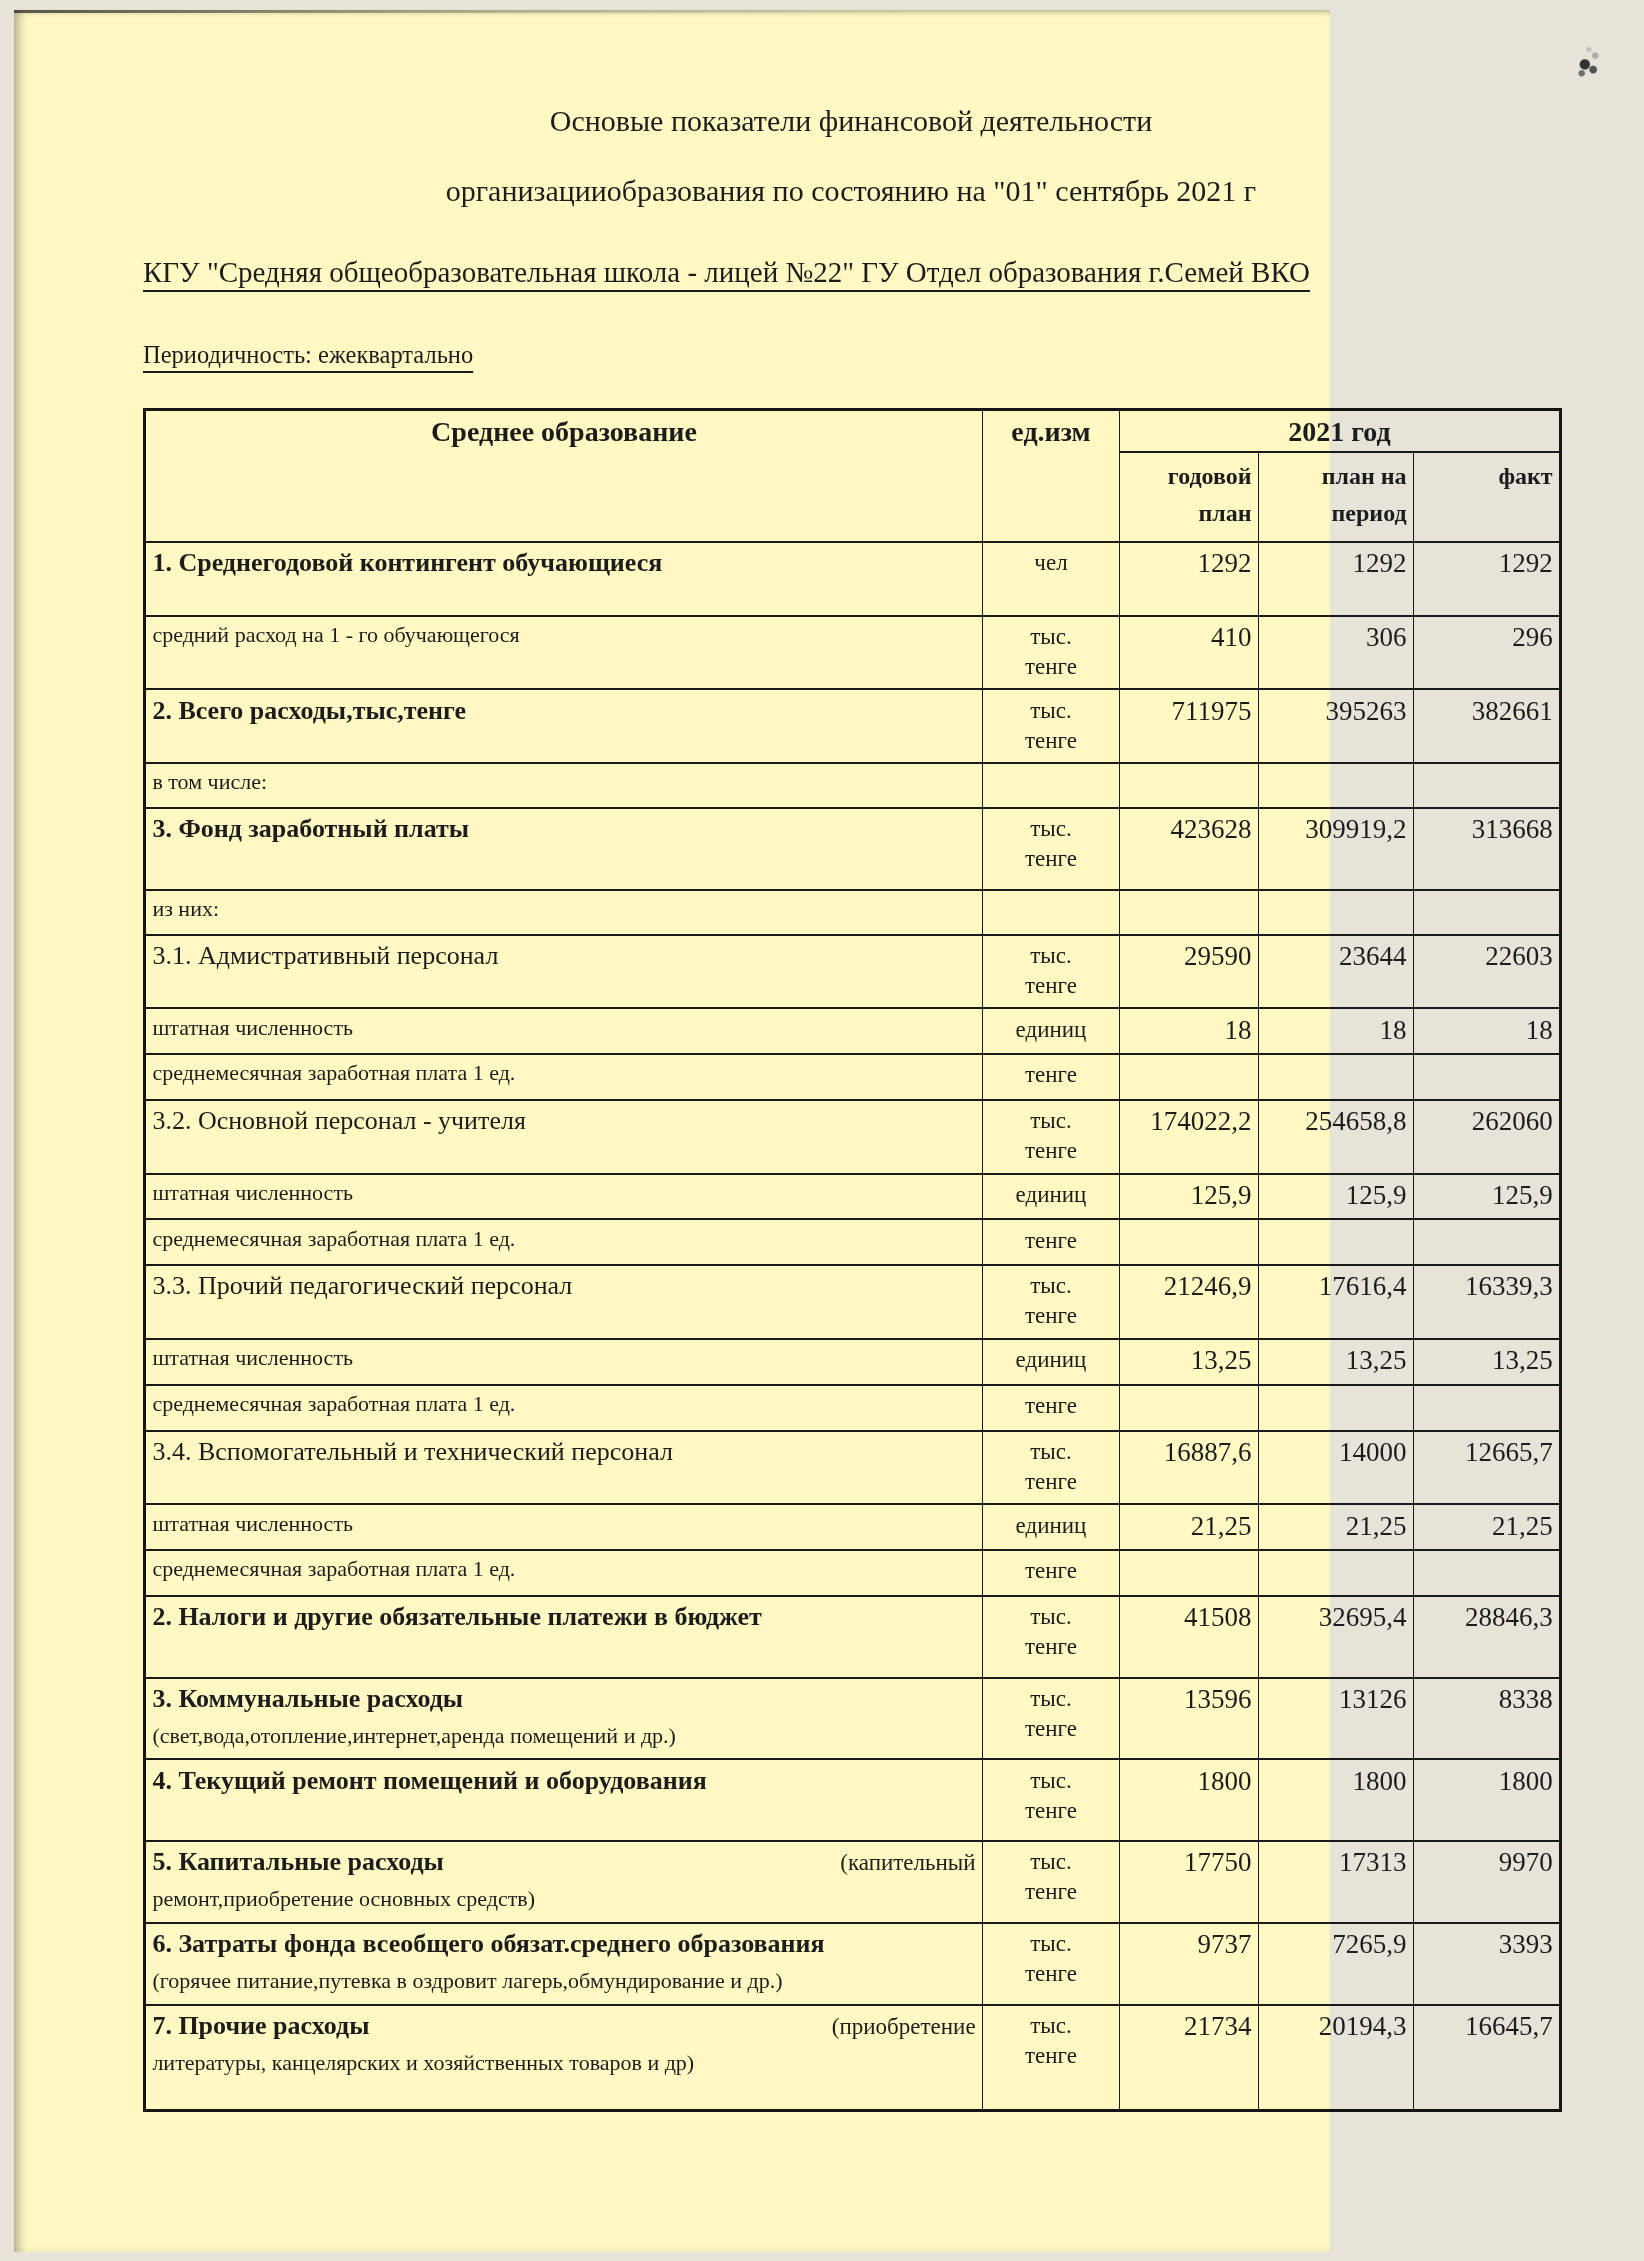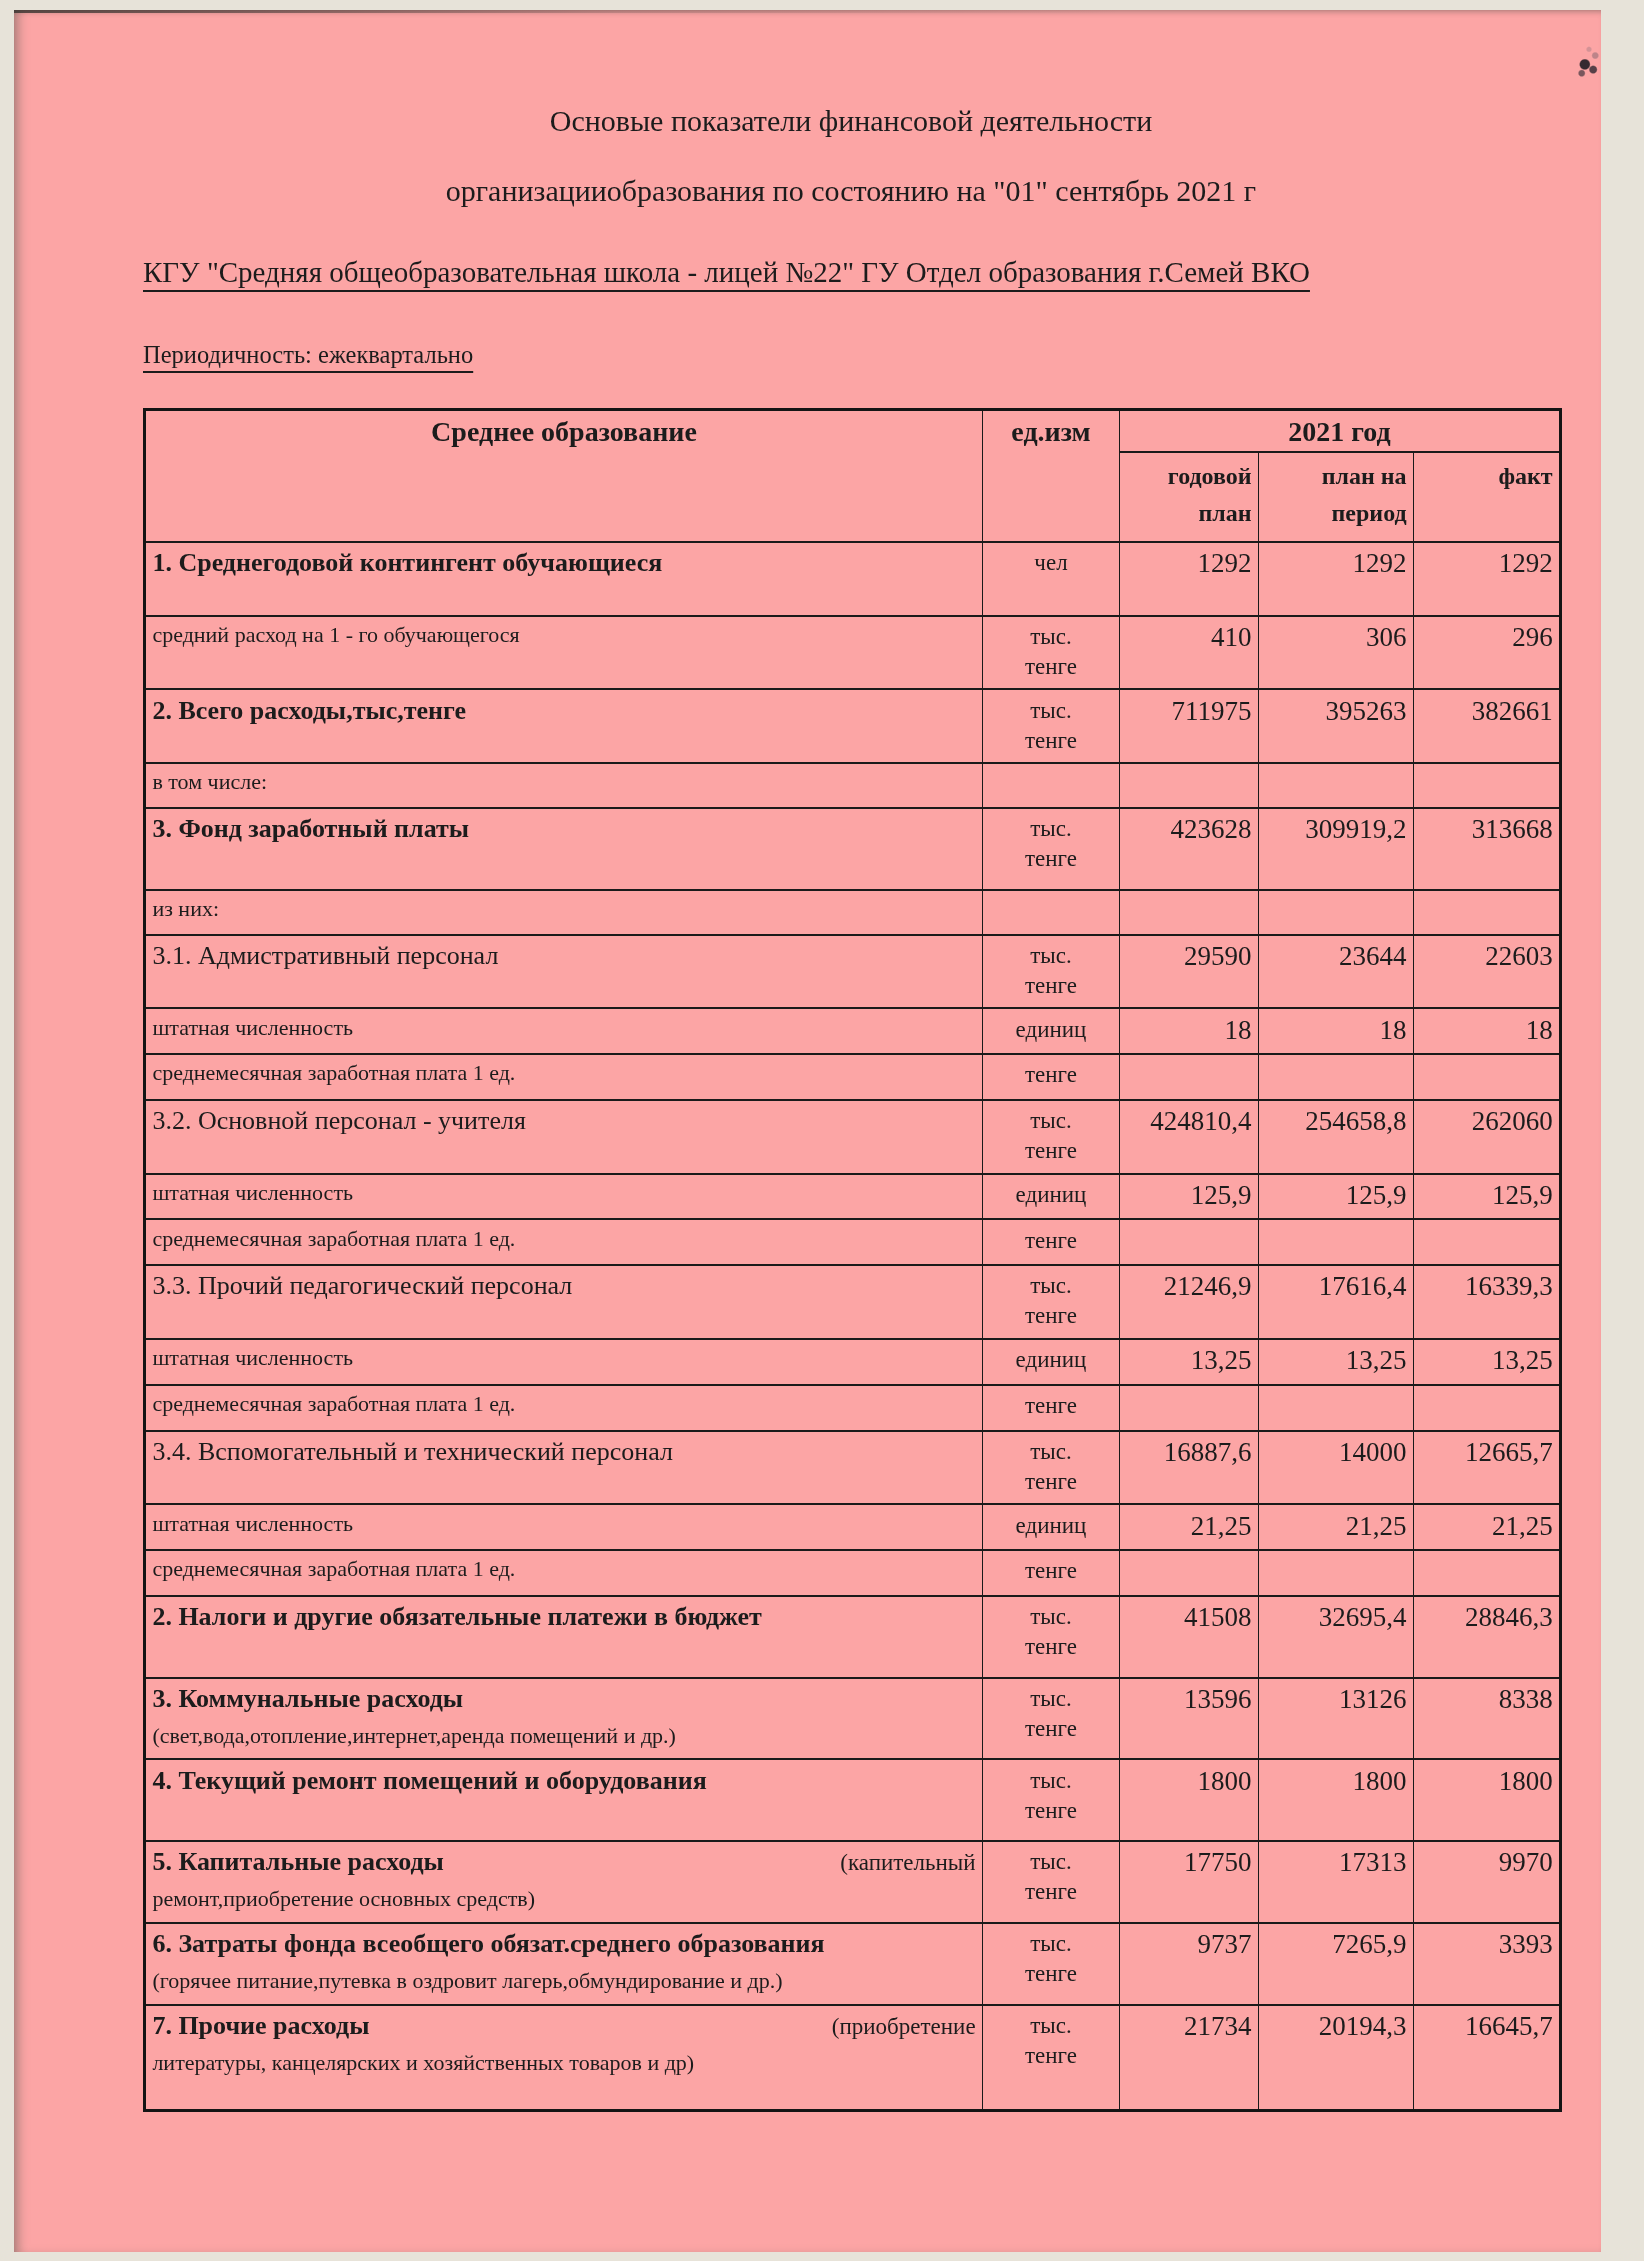--- a/index.html
+++ b/index.html
@@ -3,22 +3,22 @@
 <meta charset="utf-8">
 <style>
   html,body{margin:0;padding:0;}
   body{
     width:1645px;height:2261px;position:relative;overflow:hidden;
     background:#e7e3d9;
     font-family:"Liberation Serif","DejaVu Serif",serif;
     color:#1c1c1c;
   }
   .page{
-    position:absolute;left:14px;top:10.3px;width:1587px;height:2242px;
-    background:#fca5a5;
+    position:absolute;left:14px;top:10.3px;width:1316px;height:2242px;
+    background:#fef9c3;
     box-shadow:inset 9px 0 10.3px -5.2px rgba(95,92,84,.55),
                inset 0 5.2px 6.4px -4.5px rgba(70,68,62,.45);
   }
   .page::before{
     content:"";position:absolute;top:0;left:0;right:0;height:2.6px;
     background:linear-gradient(to right,rgba(45,44,40,.75),rgba(45,44,40,.18) 38%,transparent 70%);
   }
   
   .ink{
     position:absolute;left:1549px;top:31px;width:52px;height:52px;pointer-events:none;
@@ -250,21 +250,21 @@
       <div class="l1">
               <span class="lb">3.2. Основной персонал - учителя</span>
               <span class="lt"></span>
             </div>
       <div class="l2"></div>
     </td>
     <td class="c-unit">
       <div>тыс.</div>
       <div>тенге</div>
     </td>
-    <td class="c-num">424810,4</td>
+    <td class="c-num">174022,2</td>
     <td class="c-num">254658,8</td>
     <td class="c-num">262060</td>
   </tr>
         <tr class="k-sub r-sm">
     <td class="c-label">
       <div class="l1">
               <span class="lb">штатная численность</span>
               <span class="lt"></span>
             </div>
       <div class="l2"></div>

